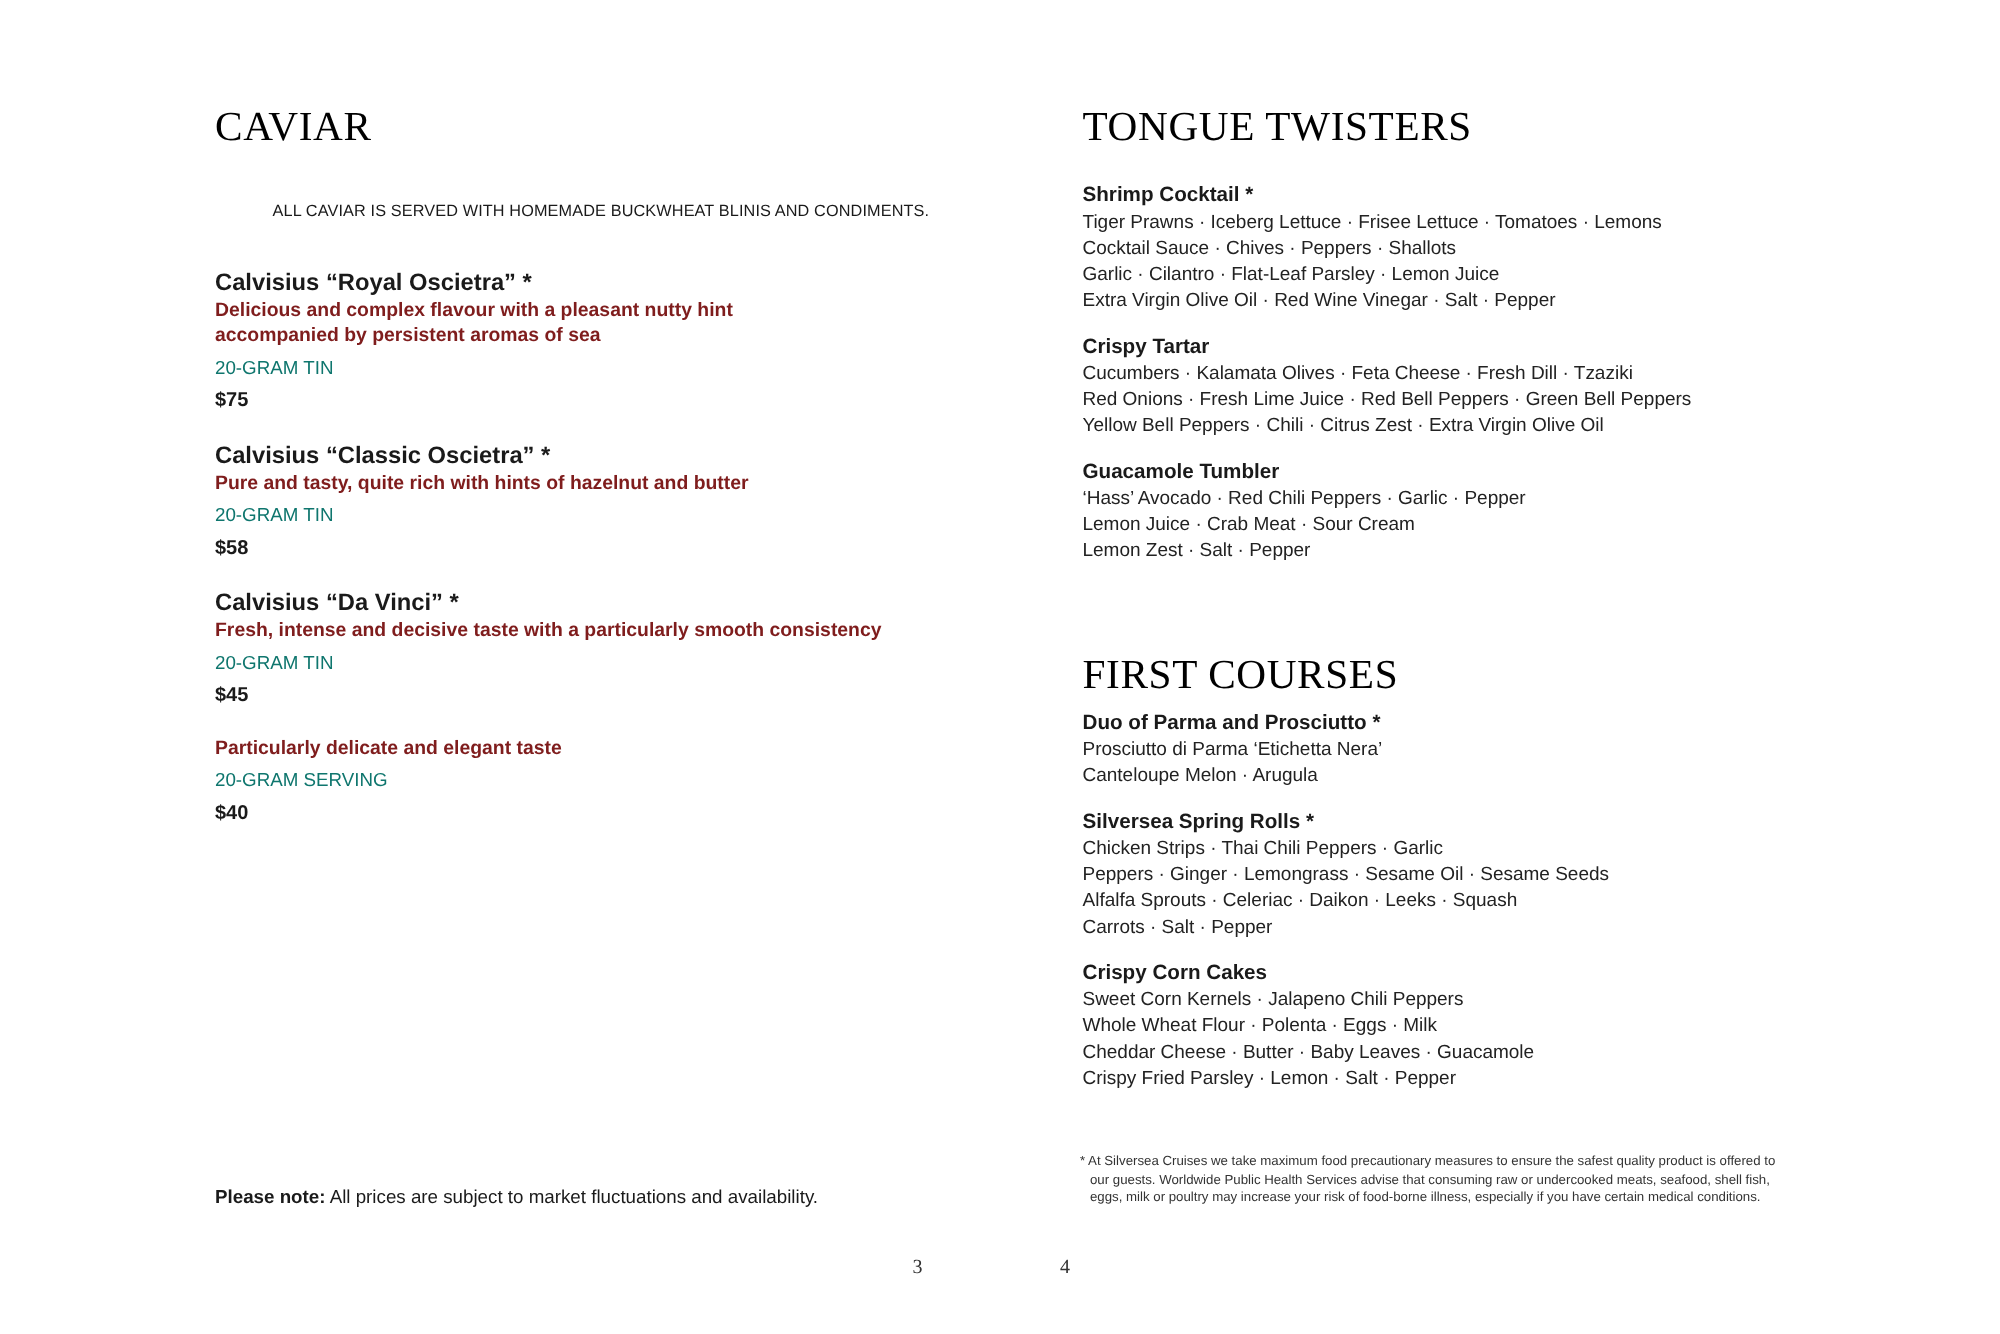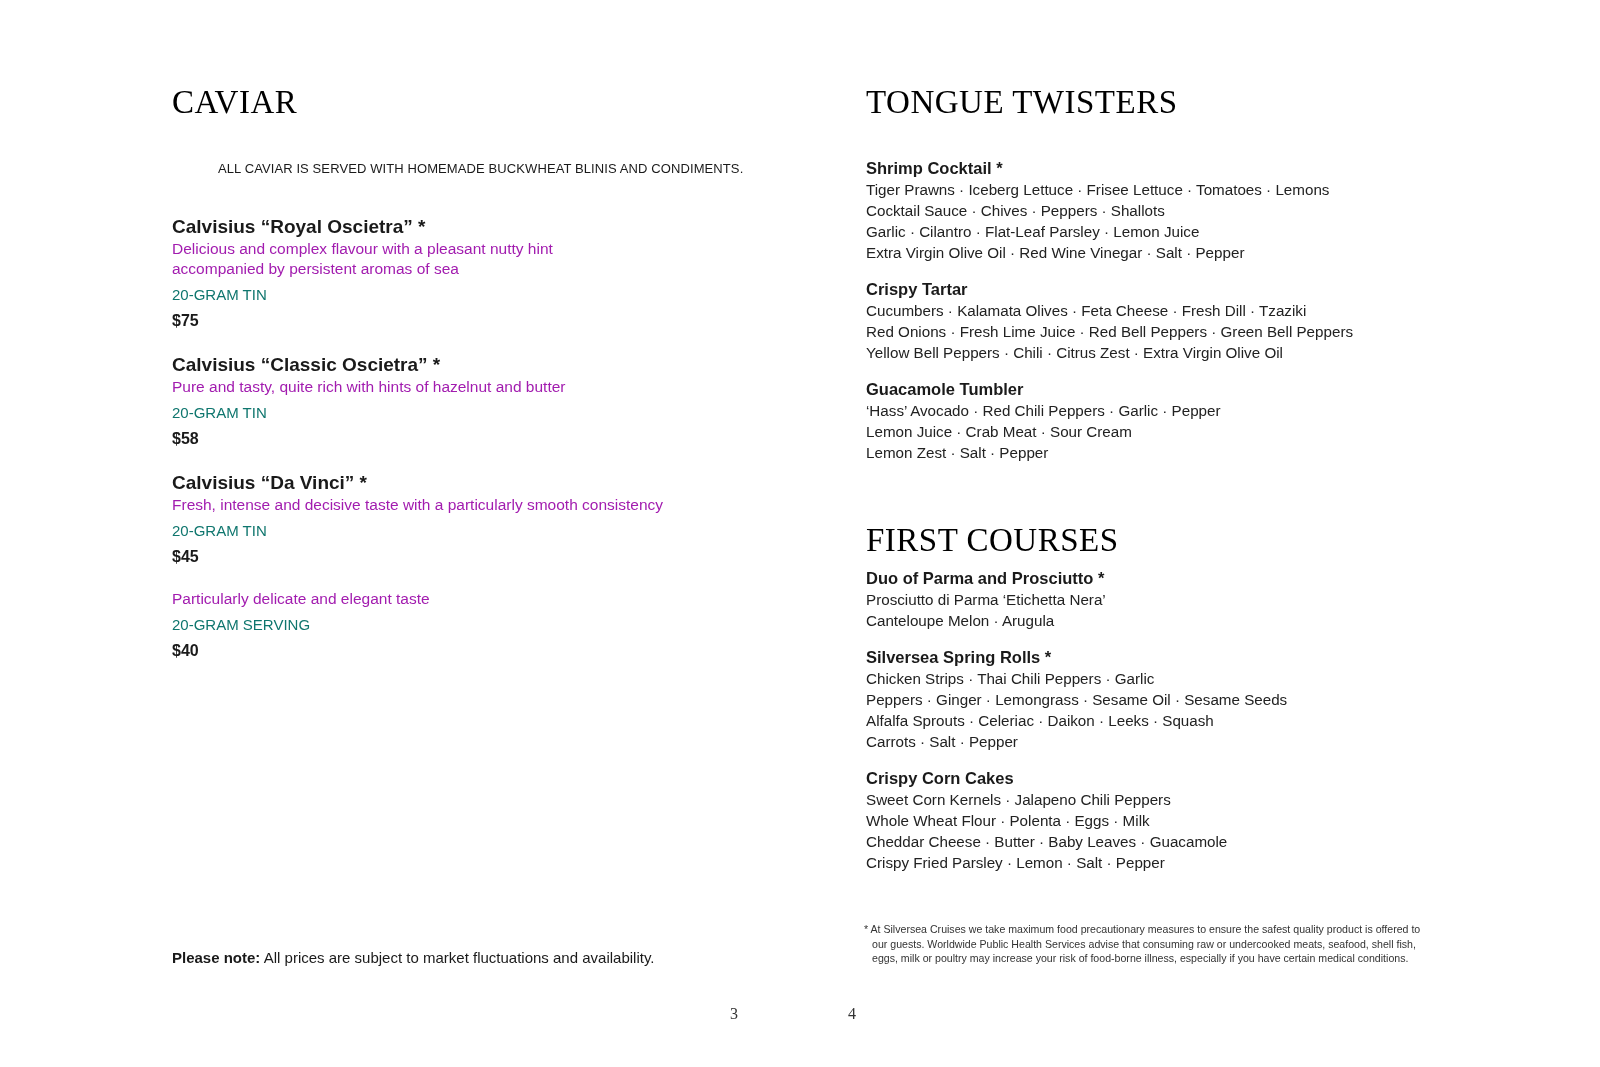--- a/index.html
+++ b/index.html
@@ -6,32 +6,32 @@
   body { width: 1600px; height: 1067px; position: relative; overflow: hidden; color: #1a1a1a; font-family: "Liberation Sans", sans-serif; }
   .page { position: absolute; top: 0; height: 1067px; }
   .page-left { left: 0; width: 800px; }
   .page-right { left: 800px; width: 800px; }
   .section-title { font-family: "Liberation Serif", serif; font-weight: normal; font-size: 33px; letter-spacing: 0.5px; margin: 0; color: #000000; position: absolute; }
   .caviar-title { left: 172px; top: 84px; }
   .caviar-intro { position: absolute; left: 172px; top: 161px; font-size: 13px; letter-spacing: 0.1px; color: #1a1a1a; margin-left: 46px; }
   .caviar-list { position: absolute; left: 172px; top: 215px; width: 600px; }
   .caviar-item { margin-bottom: 22px; }
   .item-name { font-weight: bold; font-size: 19px; line-height: 24px; color: #1a1a1a; }
-  .item-desc { font-size: 15.5px; line-height: 20px; color: #a21caf; }
+  .item-desc { font-size: 15.5px; line-height: 20px; color: #7f1d1d; font-weight: bold; }
   .item-size { font-weight: normal; font-size: 15px; line-height: 20px; margin-top: 6px; color: #0f766e; }
   .item-price { font-weight: bold; font-size: 16px; line-height: 20px; margin-top: 6px; color: #1a1a1a; }
   .please-note { position: absolute; left: 172px; top: 949px; font-size: 15px; color: #1a1a1a; }
   .please-note b { font-weight: bold; }
   .page-number { position: absolute; top: 1005px; font-family: "Liberation Serif", serif; font-size: 16px; color: #333; }
   .pn-left { left: 730px; }
   .pn-right { left: 48px; }
   .tt-title { left: 66px; top: 84px; }
   .fc-title { left: 66px; top: 522px; }
   .dish-list { position: absolute; left: 66px; width: 560px; }
-  .tt-list { top: 146px; margin-top: 12px; }
+  .tt-list { top: 146px; }
   .fc-list { top: 568px; }
   .dish { margin-bottom: 16px; }
   .dish-name { font-weight: bold; font-size: 16.5px; line-height: 21px; color: #1a1a1a; }
   .dish-line { font-size: 15.2px; line-height: 21px; color: #222; white-space: nowrap; }
   .footnote { position: absolute; left: 64px; top: 922px; width: 560px; font-size: 10.6px; line-height: 14.5px; color: #333; }
   .footnote .fn-text { display: block; padding-left: 8px; text-indent: -8px; }
 </style>
 </head>
 <body>
 

